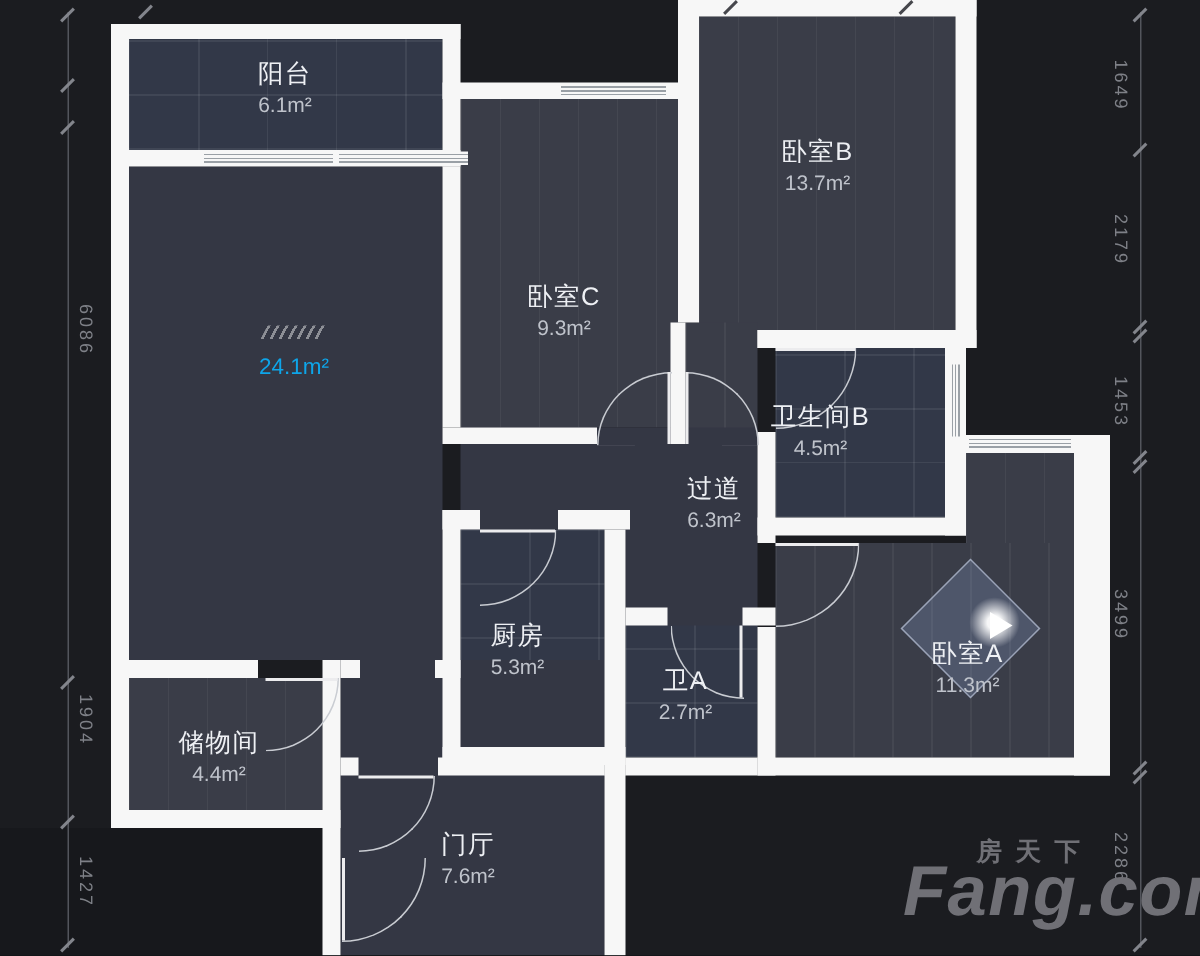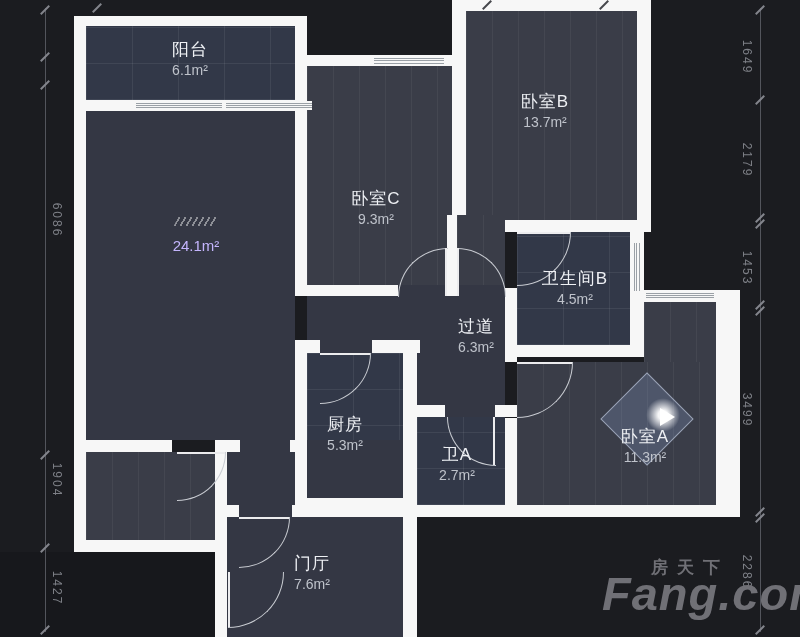--- a/index.html
+++ b/index.html
@@ -156,34 +156,34 @@
   <div class="glow"></div>
   <div class="arrow"></div>
 
   <div class="rlabel" style="left:190px;top:59px;">
     <div class="rname">阳台</div>
     <div class="rarea">6.1m²</div>
   </div>
 
   <div class="squiggle"></div>
   <div class="rlabel" style="left:196px;top:245px;">
-    <div class="rarea" style="font-size:15px;color:#c4b5fd;">24.1m²</div>
+    <div class="rarea" style="font-size:15px;color:#0ea5e9;">24.1m²</div>
   </div>
 
   <div class="rlabel" style="left:376px;top:208px;">
     <div class="rname">卧室C</div>
     <div class="rarea">9.3m²</div>
   </div>
 
   <div class="rlabel" style="left:545px;top:111px;">
     <div class="rname">卧室B</div>
     <div class="rarea">13.7m²</div>
   </div>
 
-  <div class="rlabel" style="left:575px;top:288px;">
+  <div class="rlabel" style="left:547px;top:288px;">
     <div class="rname">卫生间B</div>
     <div class="rarea">4.5m²</div>
   </div>
 
   <div class="rlabel" style="left:476px;top:336px;">
     <div class="rname">过道</div>
     <div class="rarea">6.3m²</div>
   </div>
 
   <div class="rlabel" style="left:345px;top:434px;">
@@ -194,20 +194,24 @@
   <div class="rlabel" style="left:457px;top:464px;">
     <div class="rname">卫A</div>
     <div class="rarea">2.7m²</div>
   </div>
 
   <div class="rlabel" style="left:645px;top:446px;">
     <div class="rname">卧室A</div>
     <div class="rarea">11.3m²</div>
   </div>
 
+  <div class="rlabel" style="left:146px;top:505px;">
+    <div class="rname">储物间</div>
+    <div class="rarea">4.4m²</div>
+  </div>
 
   <div class="rlabel" style="left:312px;top:573px;">
     <div class="rname">门厅</div>
     <div class="rarea">7.6m²</div>
   </div>
 
   <div class="dimline-v" style="left:45px;top:8px;height:624px;"></div>
   <div class="dimline-v" style="left:760px;top:8px;height:624px;"></div>
 
   <div class="tick" style="left:45px;top:10px;"></div>

